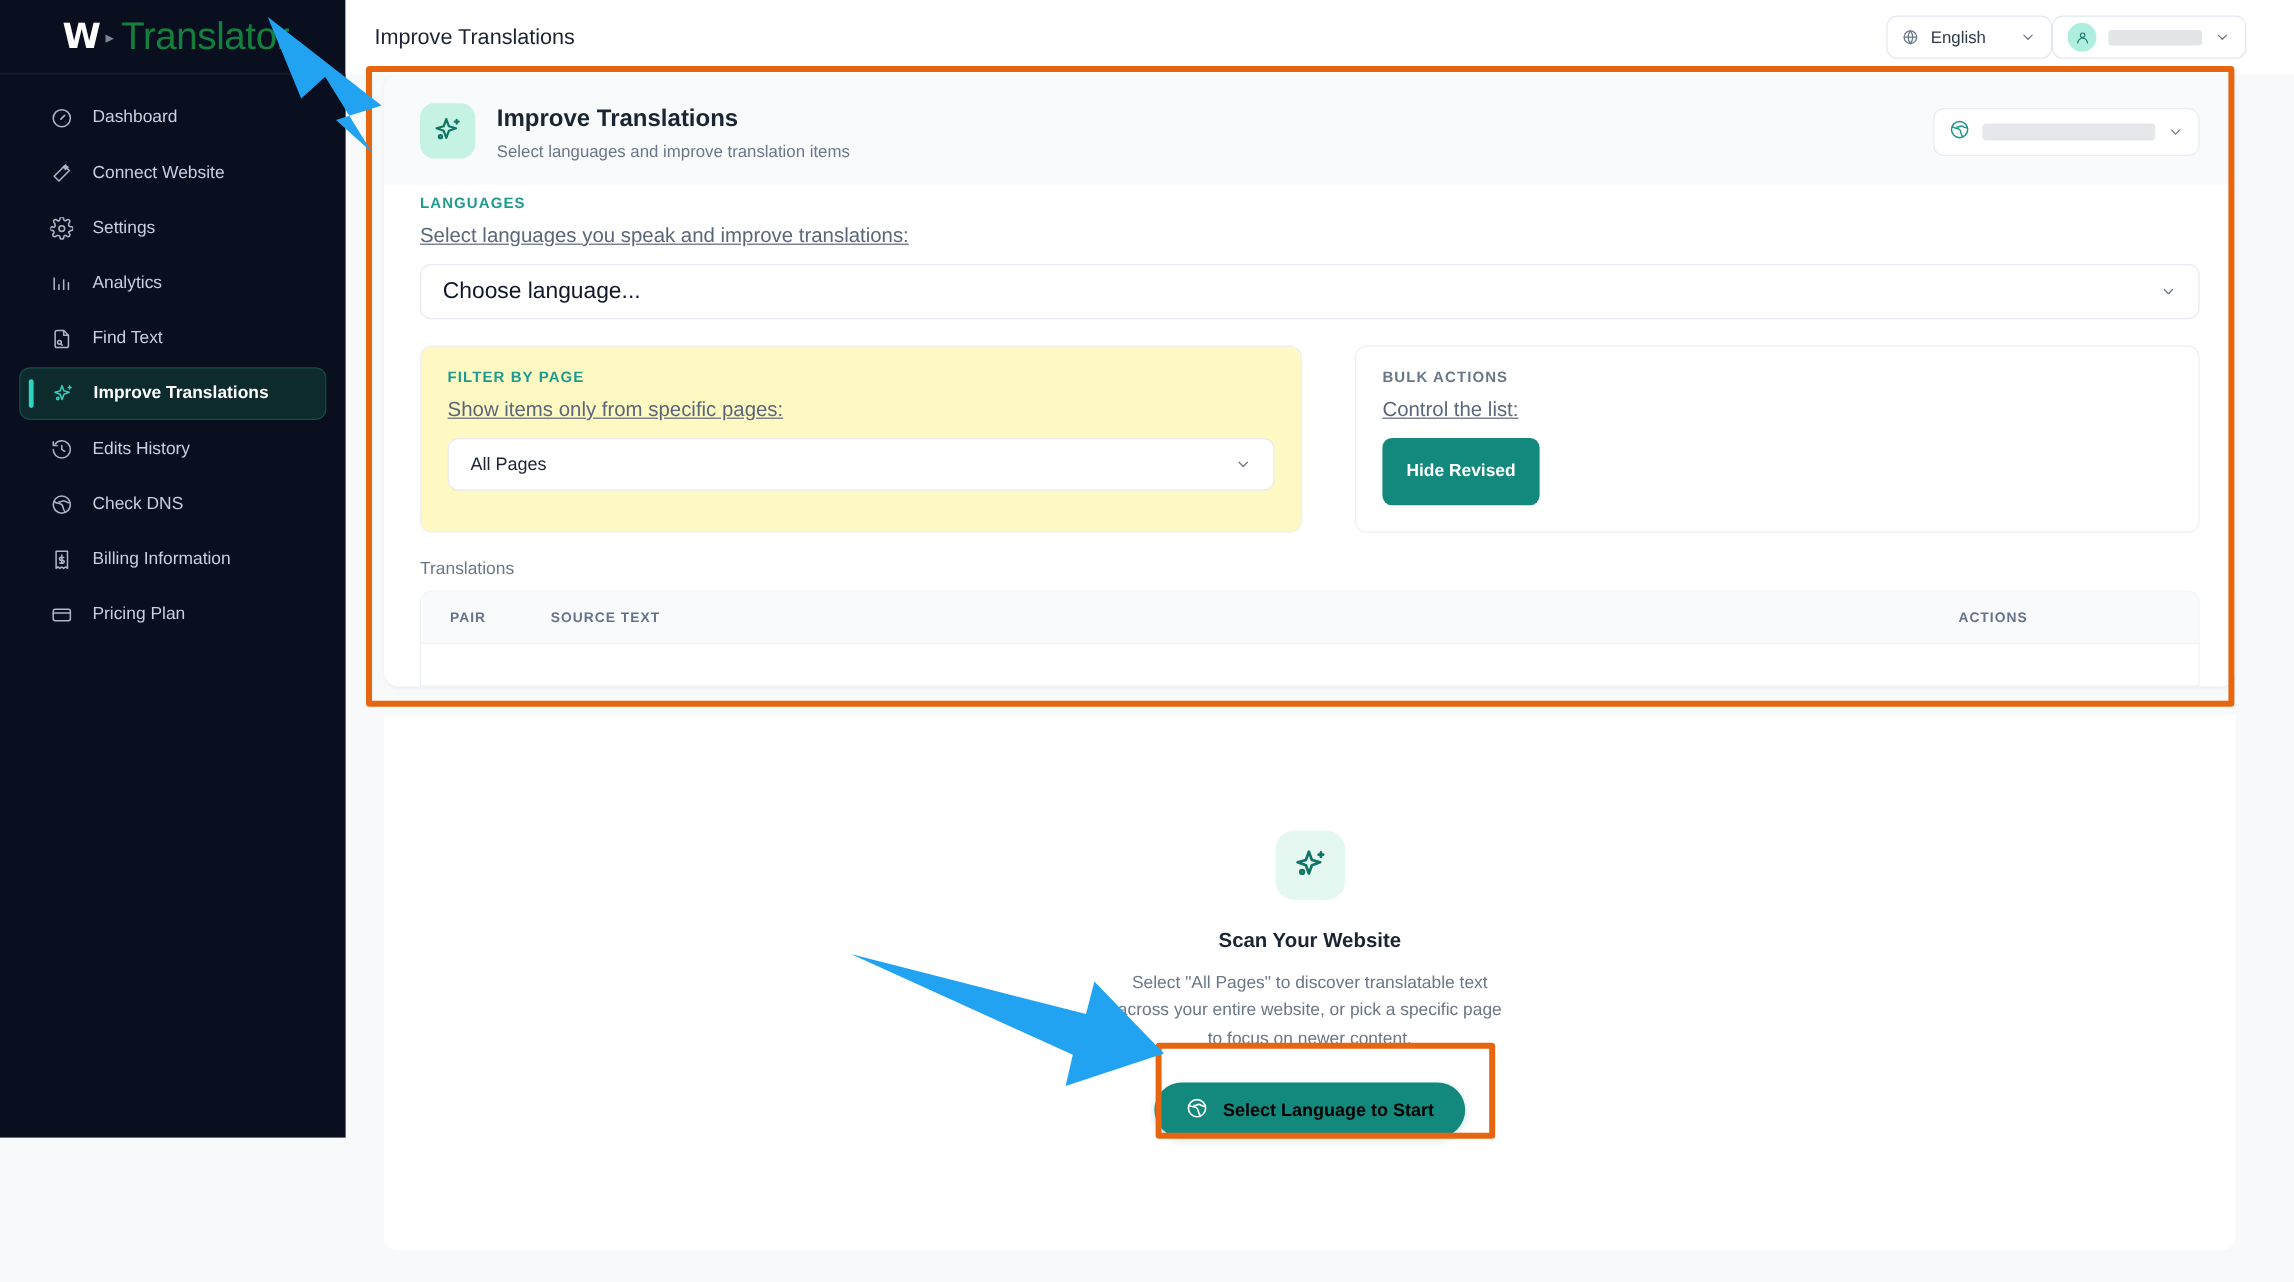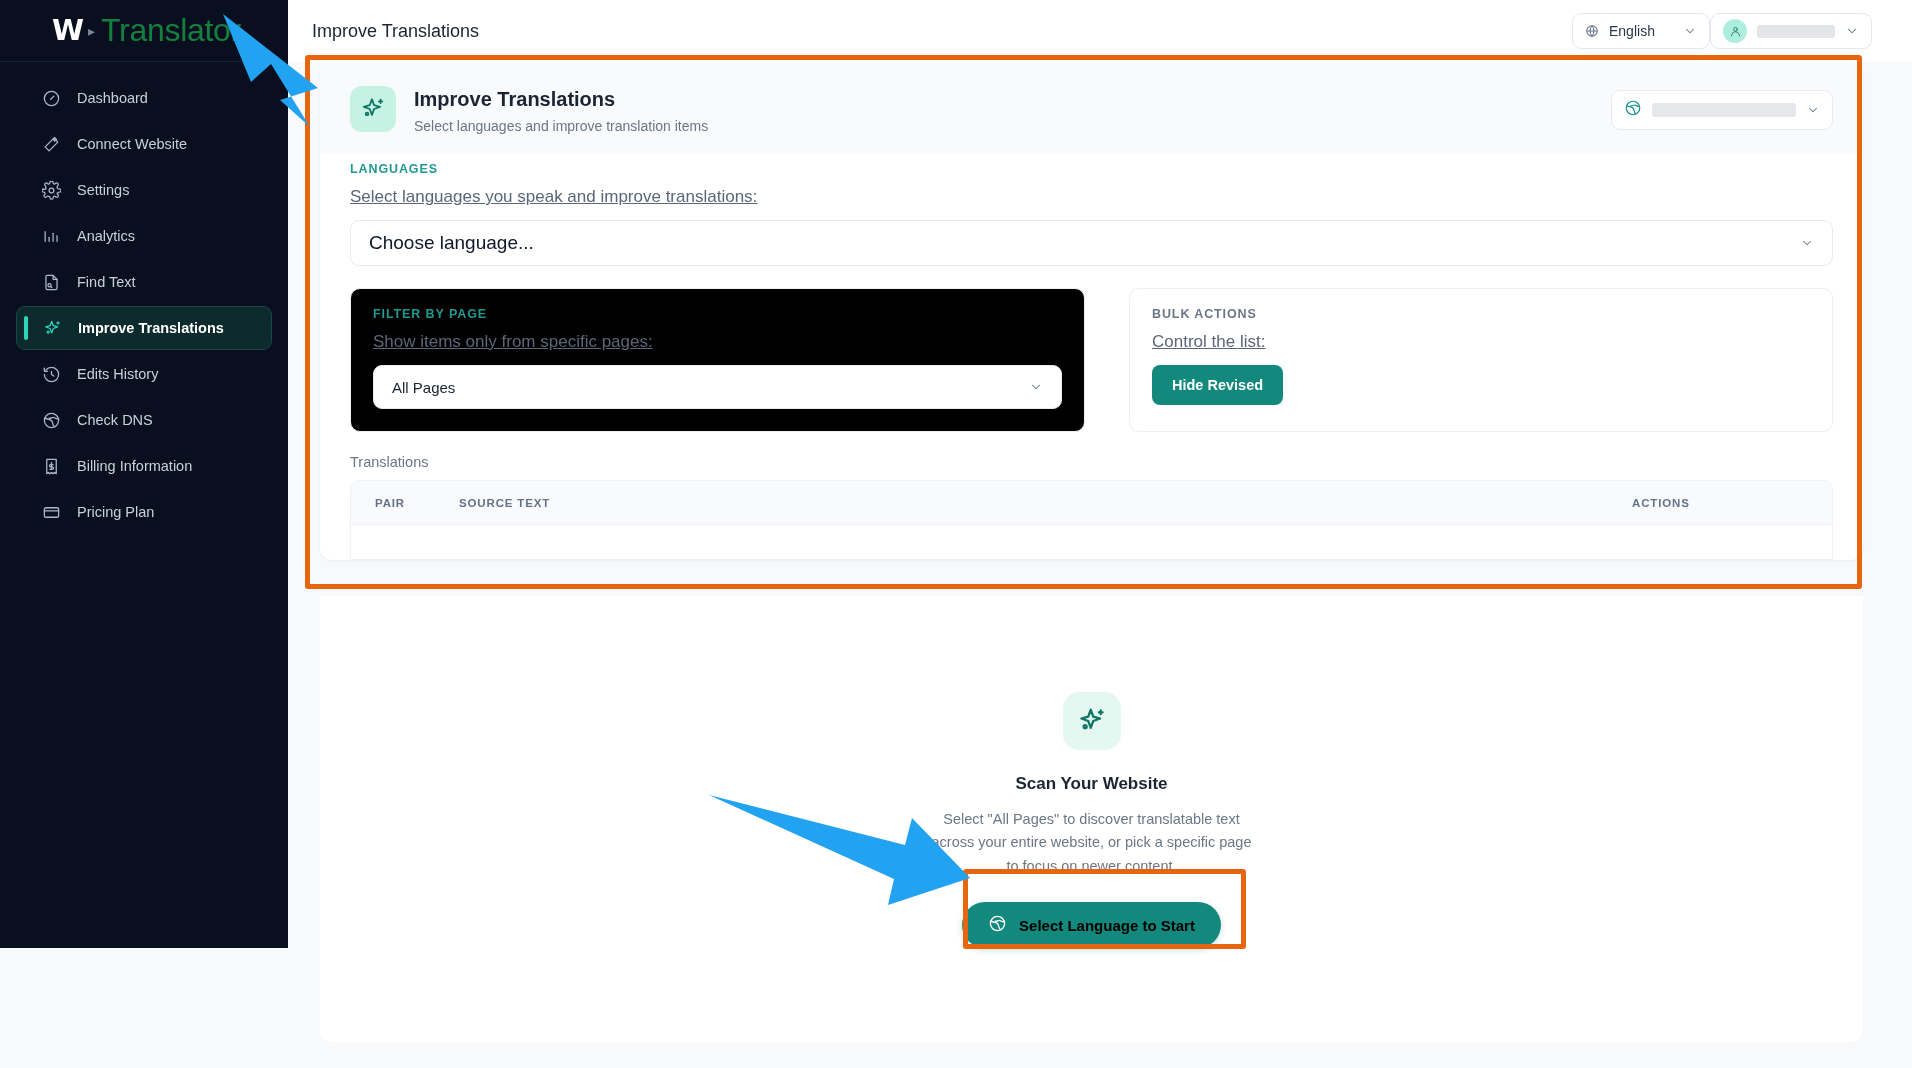--- a/index.html
+++ b/index.html
@@ -116,37 +116,37 @@
   #lang-input {
     margin-top: 13px; height: 46px; border: 1px solid #e7ebf1;
     border-radius: 9px; background: #fff;
     display: flex; align-items: center; padding: 0 18px; cursor: text;
   }
   #lang-placeholder { font-size: 19px; color: #0f172a; flex: 1; }
 
   
   #filter-row { display: flex; background: #fff; padding: 0 30px 22px 30px; gap: 0; }
   #filter-col {
-    width: 735px; background: #000000;
+    width: 735px; background: #fef9c3;
     border: 1px solid #eceff4; border-radius: 10px;
     padding: 18px 22px 22px 22px;
   }
   #bulk-col {
     flex: 1; margin-left: 44px; background: #fff;
     border: 1px solid #eceff4; border-radius: 10px;
     padding: 18px 22px 22px 22px;
   }
   #page-select {
     margin-top: 13px; width: 100%; height: 44px;
     border: 1px solid #e7ebf1; border-radius: 9px; background: #fff;
     display: flex; align-items: center; padding: 0 18px; cursor: pointer;
   }
   #page-select .val { font-size: 15px; color: #1b2433; flex: 1; }
   #hide-revised {
-    margin-top: 13px; height: 40px; padding: 0 20px;
+    margin-top: 13px; height: 56px; padding: 0 20px;
     background: #13887c; color: #fff; border: none; border-radius: 8px;
     font-size: 14.5px; font-weight: bold; cursor: pointer;
     font-family: "Liberation Sans", sans-serif;
   }
 
   
   #translations-label { font-size: 14.5px; color: #6b7687; padding: 0 30px 10px 30px; background: #fff; }
   #table-wrap {
     margin: 0 30px 0 30px; border: 1px solid #eef1f5;
     border-radius: 10px 10px 0 0; background: #fff; overflow: hidden;

